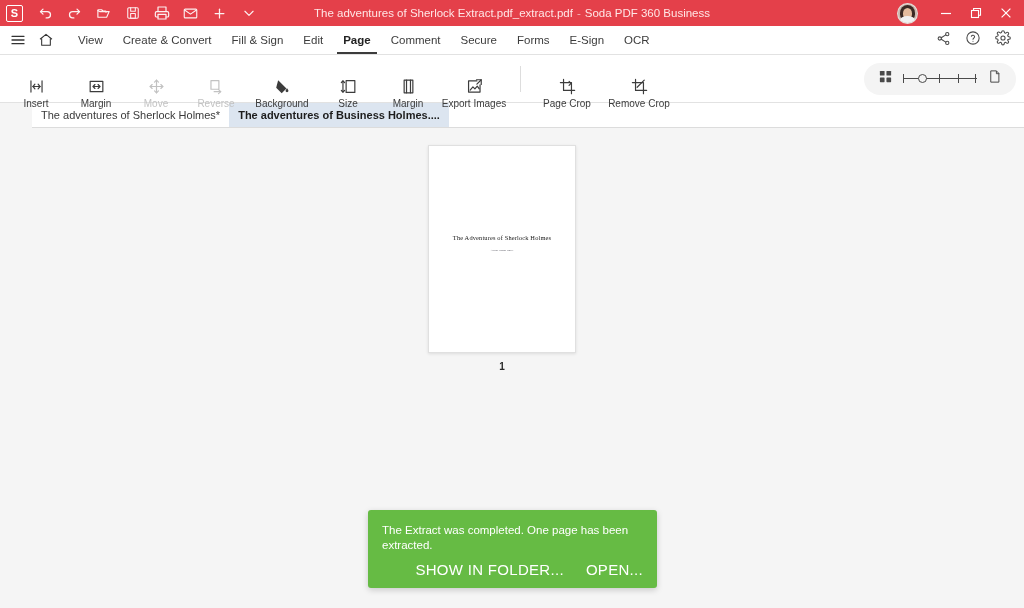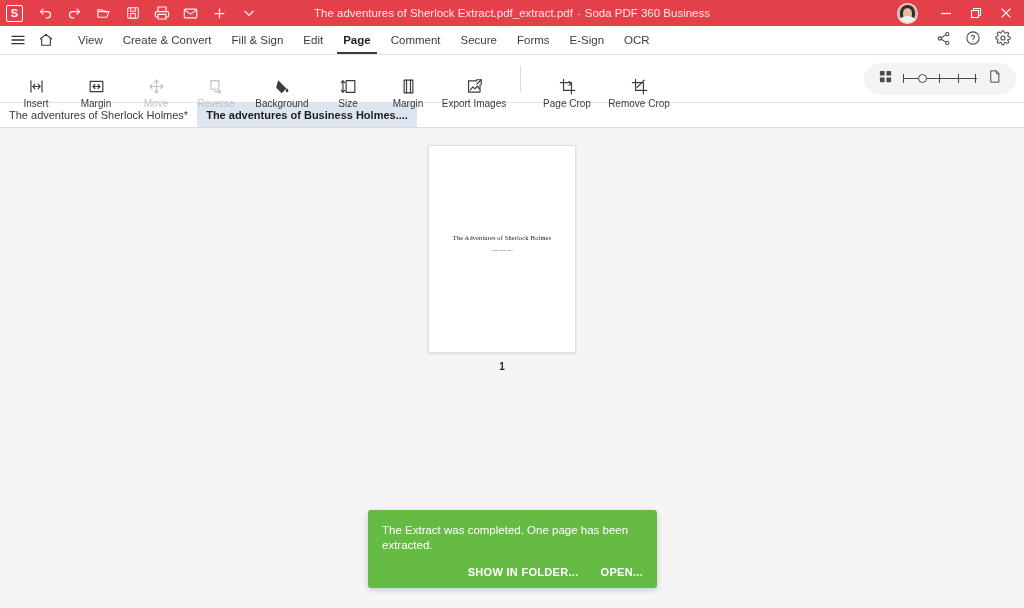--- a/index.html
+++ b/index.html
@@ -226,20 +226,21 @@
   }
 
   
   .doctabs {
     height: 24px;
     background: #ffffff;
     border-bottom: 1px solid #dcdcdc;
     display: flex;
     align-items: stretch;
     flex: 0 0 auto;
+    margin-left: 32px;
   }
   .doctab {
     display: flex;
     align-items: center;
     padding: 0 9px;
     font-size: 11px;
     color: #3a3a3a;
     white-space: nowrap;
   }
   .doctab.active {
@@ -317,22 +318,22 @@
     color: #ffffff;
   }
   .toast-actions {
     position: absolute;
     right: 14px;
     bottom: 10px;
     display: flex;
     gap: 22px;
   }
   .toast-btn {
-    font-size: 11px;
-    font-weight: bold;
+    font-size: 15px;
+    font-weight: normal;
     letter-spacing: .3px;
     color: #ffffff;
     white-space: nowrap;
   }
 </style>
 </head>
 <body>
 
 <div class="app">
 

